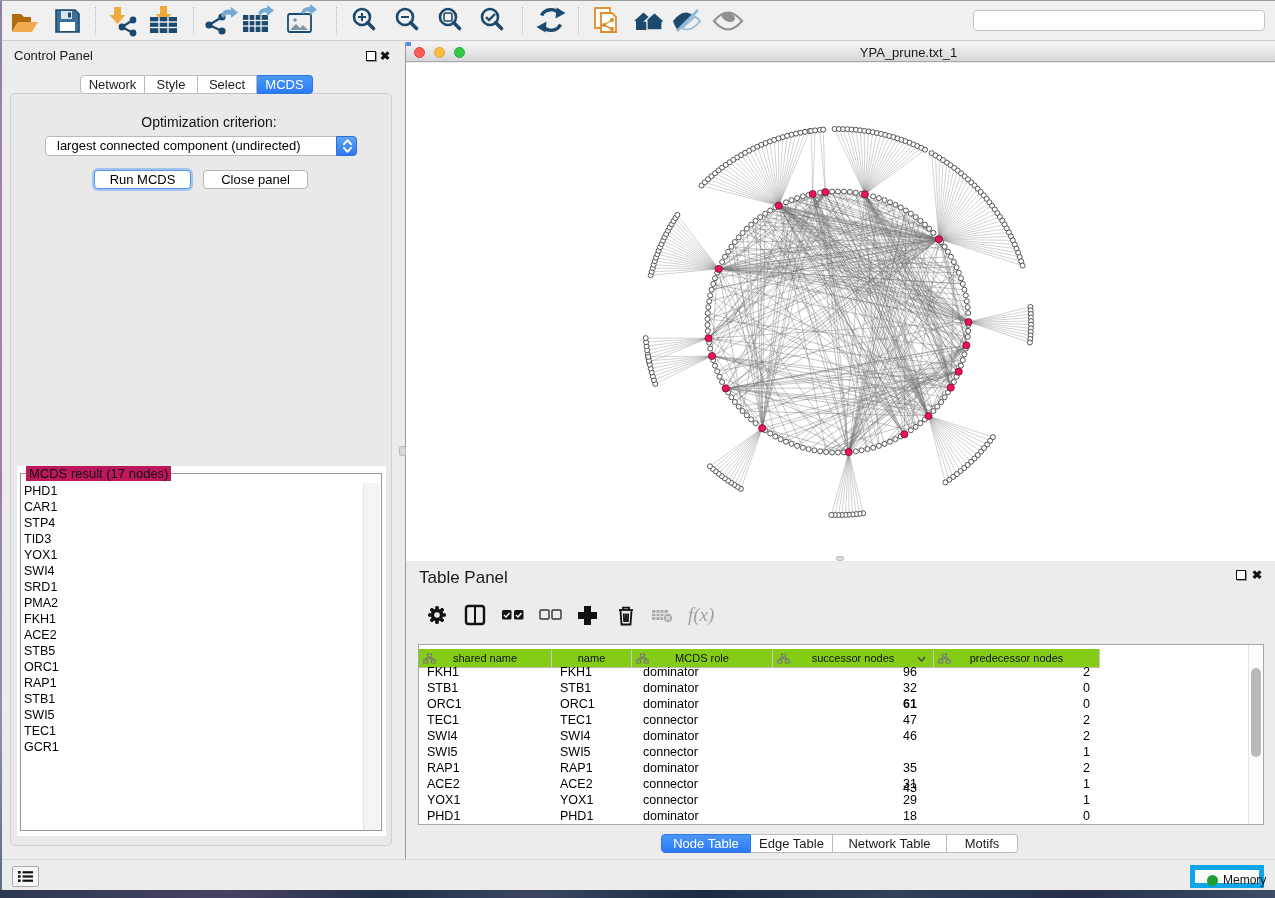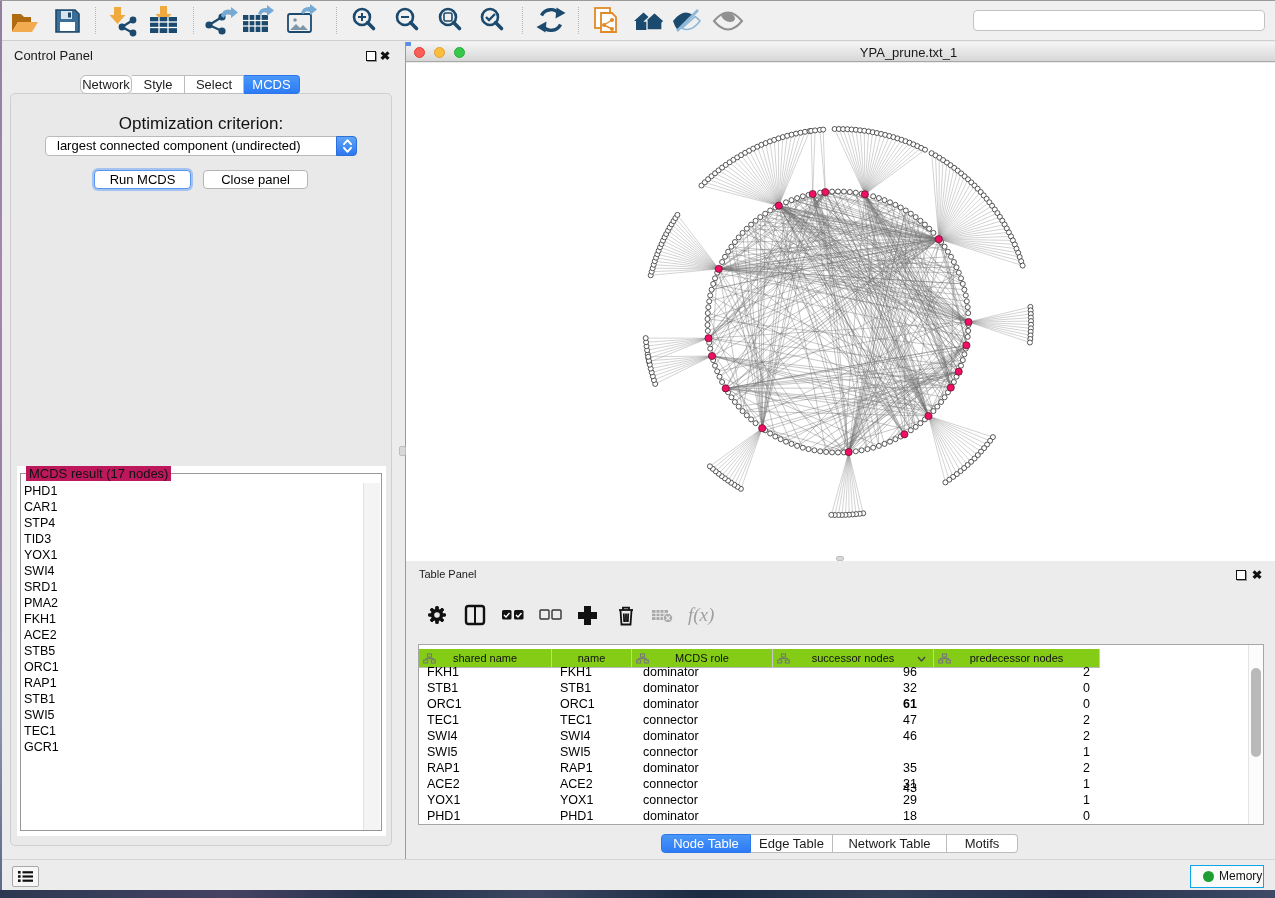--- a/index.html
+++ b/index.html
@@ -19,53 +19,53 @@
 #cp-title { left:14px; top:48px; font-size:13px; color:#1a1a1a; }
 .winbtn-sq { width:10px; height:10px; border:1.5px solid #111; background:#fff; box-shadow:1px 1px 0 #999; }
 .winbtn-x { font-size:12px; font-weight:bold; color:#111; line-height:11px; transform:scaleX(1.05); }
 #tabs { left:80px; top:75px; height:19px; display:flex; }
 .tab { height:19px; border:1px solid #bcbcbc; border-left:none; background:#fff; color:#1c1c1c;
   font-size:13px; text-align:center; line-height:17px; }
 .tab.first { border-left:1px solid #bcbcbc; border-radius:4px 0 0 4px; }
 .tab.last { border-radius:0 4px 4px 0; }
 .tab.sel { background:linear-gradient(#4997f8,#2d7bf5); border-color:#2f76e8; color:#fff; }
 #tabpane { left:10px; top:93px; width:382px; height:753px; background:#e9e9e9; border:1px solid #cfcfcf; border-radius:5px; }
-#optlabel { left:10px; top:114px; width:382px; text-align:center; font-size:17px; color:#111; }
+#optlabel { left:18px; top:114px; width:382px; text-align:center; font-size:14px; color:#111; }
 #combo { left:45px; top:136px; width:312px; height:20px; background:#fff; border:1px solid #b9b9b9; border-radius:4px; font-size:13px; line-height:18px; padding-left:11px; color:#000; }
 #combo-btn { left:336px; top:136px; width:21px; height:20px; border-radius:0 4px 4px 0; background:linear-gradient(#5ea4f8,#2e77f0); border:1px solid #2d6fd8; }
 #btn-run { left:94px; top:170px; width:97px; height:19px; background:#fff; border:1px solid #5795ef; border-radius:4px; box-shadow:0 0 0 2px rgba(120,170,245,.6); font-size:13px; text-align:center; line-height:17px; color:#000; }
 #btn-close { left:203px; top:170px; width:105px; height:19px; background:#fff; border:1px solid #b5b5b5; border-radius:4px; font-size:13px; text-align:center; line-height:17px; color:#000; }
 #mcds-white { left:17px; top:466px; width:369px; height:370px; background:#fff; }
 #mcds-group { left:20px; top:473px; width:362px; height:358px; border:1px solid #979797; }
 #mcds-label { left:26px; top:466px; background:#be185d; padding:0 3px; font-size:13px; color:#111; }
 #mcds-track { left:363px; top:483px; width:17px; height:347px; background:#f4f4f4; border-left:1px solid #e2e2e2; }
 #mcds-list { left:24px; top:483px; font-size:12.5px; color:#000; line-height:16px; }
 
 #vsplit-line { left:405px; top:42px; width:1px; height:848px; background:#9a9a9a; }
 #vsplit-knob { left:399px; top:446px; width:7px; height:10px; background:#d8d8d8; border:1px solid #bdbdbd; border-radius:2px; }
 
 #nettitle { left:406px; top:42px; width:869px; height:20px; background:linear-gradient(#f5f5f5,#d7d7d7); border-bottom:1px solid #a8a8a8; }
 .tl { position:absolute; top:47px; width:11px; height:11px; border-radius:50%; }
 #nettext { left:474px; top:45px; width:869px; text-align:center; font-size:13px; color:#1a1a1a; }
 #netcanvas { left:406px; top:63px; width:869px; height:498px; background:#fff; }
 #hsplit-knob { left:836px; top:556px; width:8px; height:5px; background:#d8d8d8; border:1px solid #c0c0c0; border-radius:2px; }
 
 #tp { left:406px; top:561px; width:869px; height:298px; background:#ececec; }
-#tp-title { left:419px; top:568px; font-size:11px; color:#1a1a1a; }
+#tp-title { left:419px; top:568px; font-size:17px; color:#1a1a1a; }
 #tbl { left:418px; top:644px; width:846px; height:181px; background:#fff; border:1px solid #a6a6a6; }
 .hdrcell { position:absolute; top:4px; height:19px; background:#84cc16; border-right:1px solid #c9c9c9; border-bottom:1px solid #b9b9b9; font-size:11px; color:#111; text-align:center; line-height:19px; }
 .rowtxt { position:absolute; font-size:12.5px; color:#000; line-height:16px; }
 #tbl-sb { position:absolute; right:0; top:0; width:15px; height:179px; background:#fcfcfc; border-left:1px solid #e4e4e4; }
 #tbl-thumb { position:absolute; left:2px; top:23px; width:10px; height:89px; background:#b9b9b9; border-radius:5px; }
 #btabs { left:661px; top:834px; height:19px; display:flex; }
 
 #statusline { left:2px; top:859px; width:1273px; height:1px; background:#d6d6d6; }
 #status { left:2px; top:860px; width:1273px; height:30px; background:#ececec; }
 #listbtn { left:12px; top:866px; width:27px; height:21px; background:#f7f7f7; border:1px solid #a8a8a8; border-radius:2px; }
-#membtn { left:1190px; top:865px; width:74px; height:23px; background:#fbfbfb; border:1px solid #0ea5e9; font-size:12.5px; color:#111; white-space:nowrap; line-height:21px; }
+#membtn { left:1190px; top:865px; width:74px; height:23px; background:#fbfbfb; border:5px solid #0ea5e9; font-size:12.5px; color:#111; white-space:nowrap; line-height:21px; }
 </style>
 </head>
 <body>
 <div class="abs" id="topline"></div>
 <div class="abs" id="toolbar"></div>
 <div class="abs" id="leftstrip"></div>
 <div class="abs" id="bottomstrip"></div>
 <div class="tsep" style="left:95px;"></div>
 <div class="tsep" style="left:193px;"></div>
 <div class="tsep" style="left:336px;"></div>
@@ -168,21 +168,21 @@
     <circle cx="7" cy="7" r="5" fill="none" stroke="#5a5a5a" stroke-width="1.4"></circle>
     <line x1="10.6" y1="10.6" x2="15" y2="15" stroke="#5a5a5a" stroke-width="1.6"></line>
   </svg>
 <div class="abs" id="searchbox"></div>
 
 <div class="abs" id="cp-title">Control Panel</div>
 <div class="abs winbtn-sq" style="left:366px; top:51px;"></div>
 <div class="abs winbtn-x" style="left:380px; top:51px;">✖</div>
 <div class="abs" id="tabpane"></div>
 <div class="abs" id="tabs">
-  <div class="tab first" style="width:52px;border-radius:6px;">Network</div>
+  <div class="tab first" style="width:65px;">Network</div>
   <div class="tab" style="width:53px;">Style</div>
   <div class="tab" style="width:59px;">Select</div>
   <div class="tab sel last" style="width:56px;">MCDS</div>
 </div>
 <div class="abs" id="optlabel">Optimization criterion:</div>
 <div class="abs" id="combo">largest connected component (undirected)</div>
 <div class="abs" id="combo-btn">
     <svg width="21" height="20" viewBox="0 0 21 20" style="position:absolute;left:0;top:-1px;">
       <path d="M7 8.2 l3.5 -4 3.5 4" fill="none" stroke="#fff" stroke-width="1.9" stroke-linecap="round" stroke-linejoin="round"></path>
       <path d="M7 11.8 l3.5 4 3.5 -4" fill="none" stroke="#fff" stroke-width="1.9" stroke-linecap="round" stroke-linejoin="round"></path>

